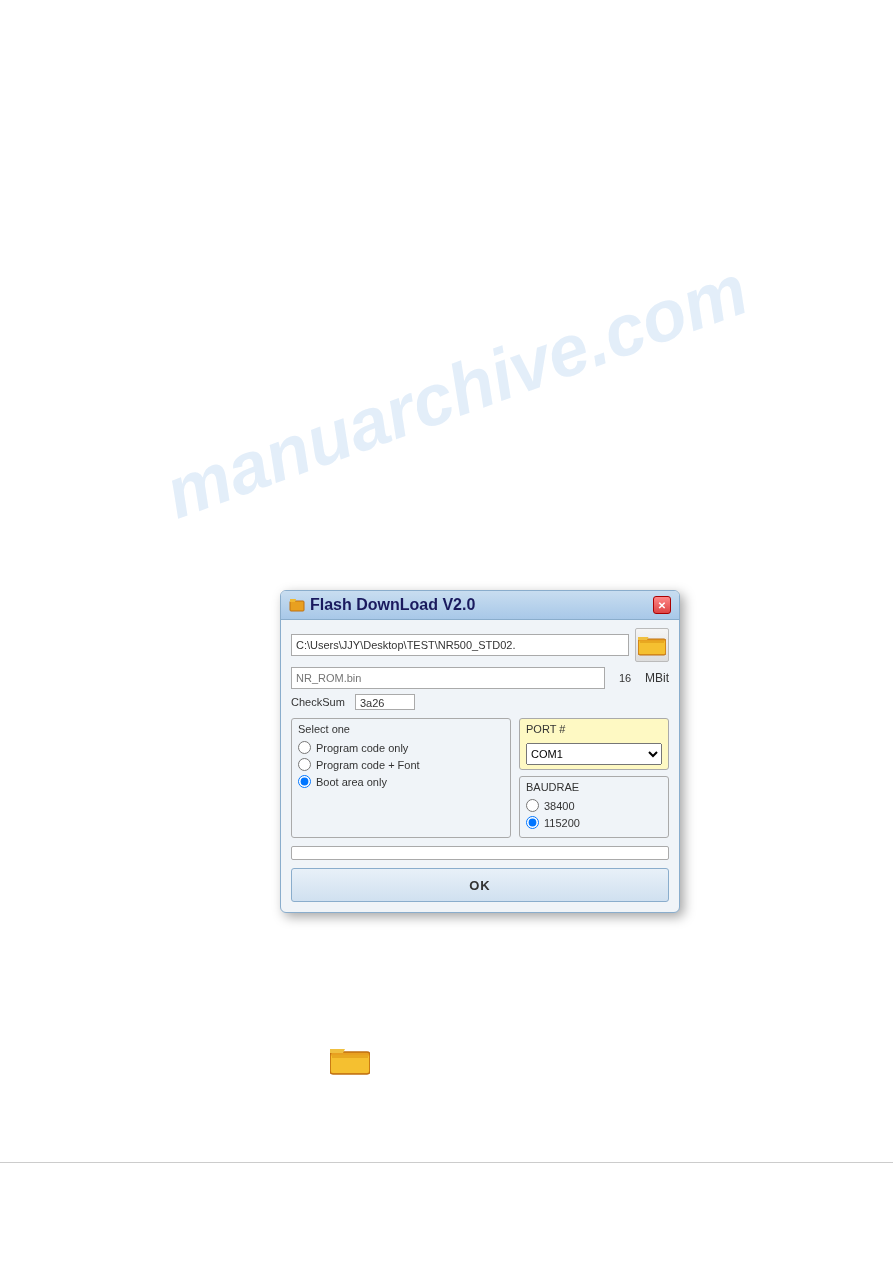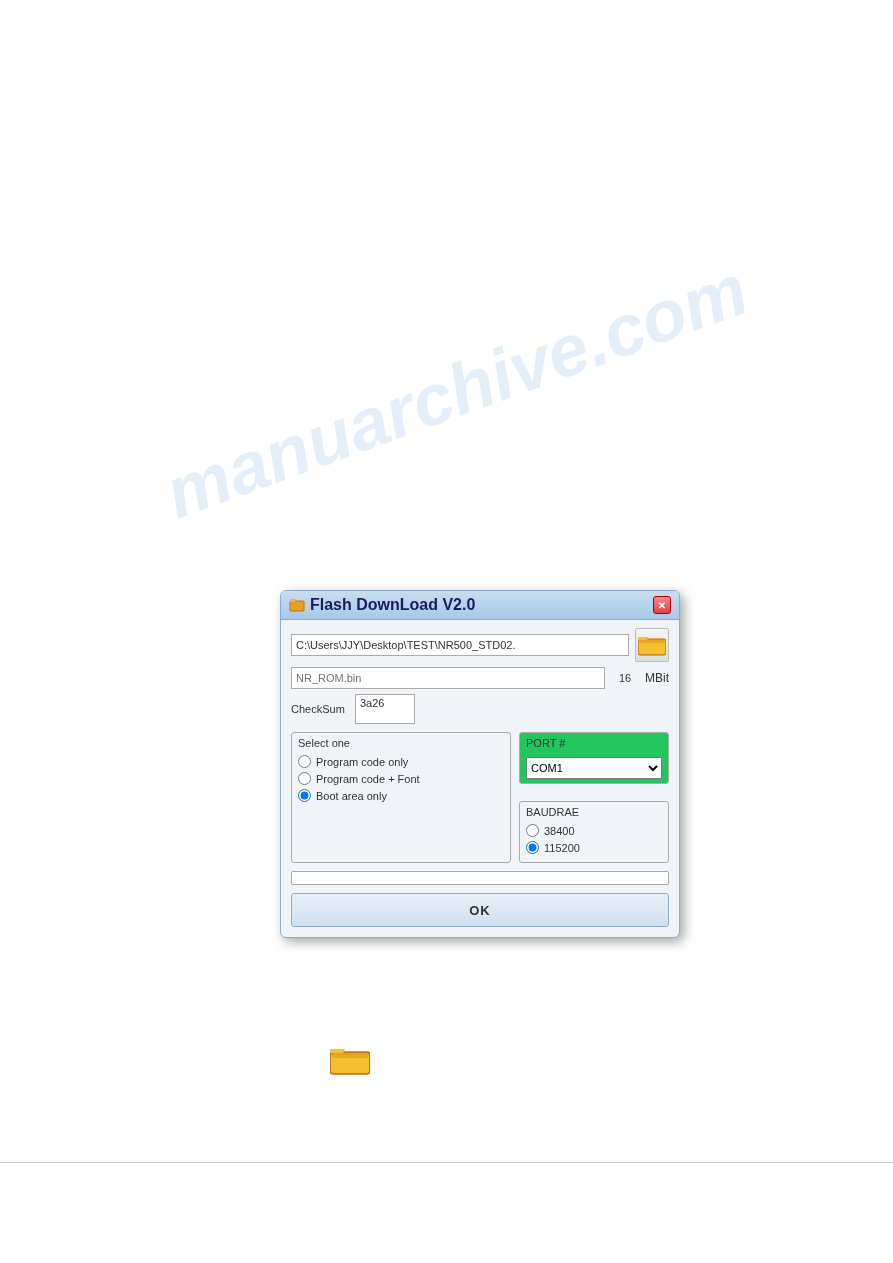--- a/index.html
+++ b/index.html
@@ -188,21 +188,21 @@
       min-width: 60px;
     }
 
     .checksum-value {
       font-size: 11px;
       color: #333;
       border: 1px solid #aaa;
       background: white;
       padding: 2px 4px;
       min-width: 60px;
-      height: 30px;
+      height: 16px;
     }
 
     
     .middle-section {
       display: flex;
       gap: 8px;
       margin-bottom: 8px;
     }
 
     .select-one-group {
@@ -237,29 +237,28 @@
       width: 150px;
       display: flex;
       flex-direction: column;
       gap: 6px;
     }
 
     .port-group {
       border: 1px solid #aaa;
       padding: 4px 6px;
       border-radius: 3px;
-      background: #22c55e;
+      background: #fef9c3;
     }
 
     .baud-group {
       border: 1px solid #aaa;
       padding: 4px 6px;
       border-radius: 3px;
       background: #f0f4f8;
-      margin-top: 11px;
     }
 
     .port-select {
       width: 100%;
       height: 22px;
       font-size: 11px;
       margin-top: 2px;
     }
 
     

